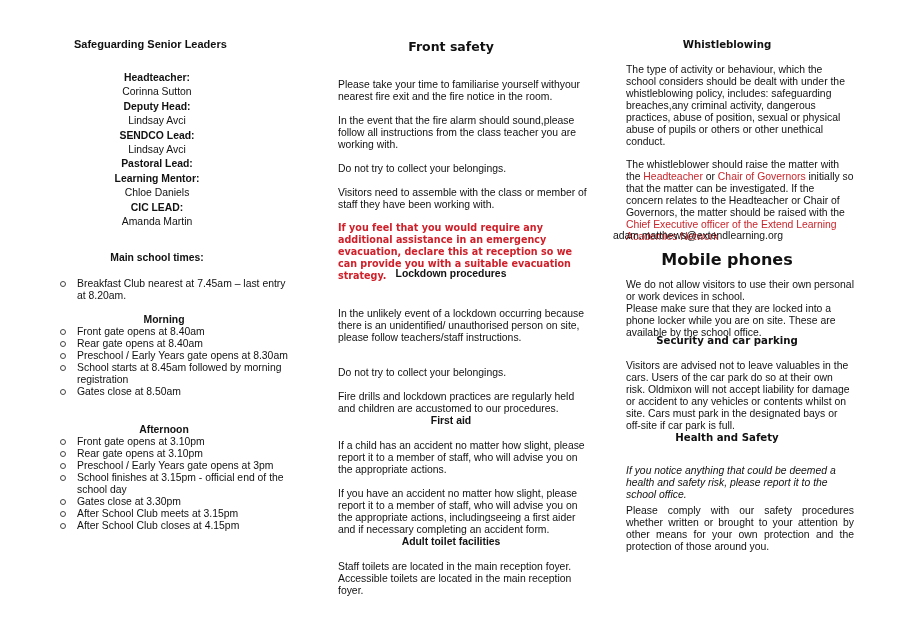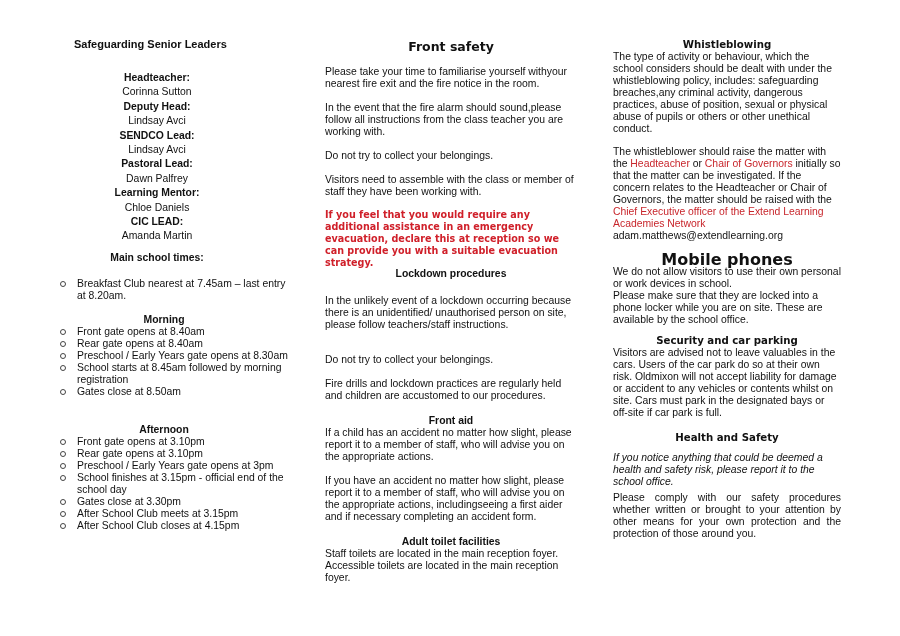--- a/index.html
+++ b/index.html
@@ -7,21 +7,21 @@
     body { font-family: "Liberation Sans", sans-serif; color: #111111; font-size: 10.4px; line-height: 12px; position: relative; }
     .col { position: absolute; top: 0; }
     .col1 { left: 52px; width: 248px; }
     .col2 { left: 325px; width: 252px; }
     .col3 { left: 613px; width: 228px; }
     .center { text-align: center; }
     .b { font-weight: bold; }
     .heavy { font-family: "DejaVu Sans", sans-serif; font-weight: bold; }
     .red { color: #d0202a; }
     .dark-red { color: #c8262c; }
-    p { margin: 0; }
+    p { margin: 13px; }
     .abs { position: absolute; }
     ul.bullets { list-style: none; }
     ul.bullets li { position: relative; padding-left: 25px; }
     ul.bullets li::before {
       content: ""; position: absolute; left: 8px; top: 3px;
       width: 4px; height: 4px; border: 1px solid #444; border-radius: 50%;
     }
     .justify { text-align: justify; }
   </style>
 </head>
@@ -31,21 +31,20 @@
   <div class="abs b" style="top:38px; left:22px; width:220px; font-size:11px;">Safeguarding Senior Leaders</div>
 
   <div class="abs center" style="top:71px; left:0; width:210px; line-height:14.4px;">
     <div class="b">Headteacher:</div>
     <div>Corinna Sutton</div>
     <div class="b">Deputy Head:</div>
     <div>Lindsay Avci</div>
     <div class="b">SENDCO Lead:</div>
     <div>Lindsay Avci</div>
     <div class="b">Pastoral Lead:</div>
-    <div>Dawn Palfrey</div>
     <div class="b">Learning Mentor:</div>
     <div>Chloe Daniels</div>
     <div class="b">CIC LEAD:</div>
     <div>Amanda Martin</div>
   </div>
 
   <div class="abs b center" style="top:252px; left:0; width:210px;">Main school times:</div>
 
   <ul class="bullets abs" style="top:278px; left:0; width:240px;">
     <li>Breakfast Club nearest at 7.45am – last entry at 8.20am.</li>
@@ -79,21 +78,21 @@
   <p class="abs" style="top:102px; left:0; width:252px;">In the event that the fire alarm should sound,please follow all instructions from the class teacher you are working with.</p>
   <p class="abs" style="top:150px; left:0; width:252px;">Do not try to collect your belongings.</p>
   <p class="abs" style="top:174px; left:0; width:252px;">Visitors need to assemble with the class or member of staff they have been working with.</p>
   <p class="abs heavy red" style="top:209px; left:0; width:252px; font-size:9.6px; line-height:12px;">If you feel that you would require any additional assistance in an emergency evacuation, declare this at reception so we can provide you with a suitable evacuation strategy.</p>
 
   <div class="abs b center" style="top:268px; left:0; width:252px;">Lockdown procedures</div>
   <p class="abs" style="top:295px; left:0; width:252px;">In the unlikely event of a lockdown occurring because there is an unidentified/ unauthorised person on site, please follow teachers/staff instructions.</p>
   <p class="abs" style="top:354px; left:0; width:252px;">Do not try to collect your belongings.</p>
   <p class="abs" style="top:378px; left:0; width:252px;">Fire drills and lockdown practices are regularly held and children are accustomed to our procedures.</p>
 
-  <div class="abs b center" style="top:415px; left:0; width:252px;">Front aid</div>
+  <div class="abs b center" style="top:415px; left:0; width:252px;">First aid</div>
   <p class="abs" style="top:427px; left:0; width:252px;">If a child has an accident no matter how slight, please report it to a member of staff, who will advise you on the appropriate actions.</p>
   <p class="abs" style="top:475px; left:0; width:252px;">If you have an accident no matter how slight, please report it to a member of staff, who will advise you on the appropriate actions, includingseeing a first aider and if necessary completing an accident form.</p>
 
   <div class="abs b center" style="top:536px; left:0; width:252px;">Adult toilet facilities</div>
   <p class="abs" style="top:548px; left:0; width:252px;">Staff toilets are located in the main reception foyer.</p>
   <p class="abs" style="top:560px; left:0; width:252px;">Accessible toilets are located in the main reception foyer.</p>
 </div>
 
 <div class="col col3">
   <div class="abs heavy center" style="top:39px; left:0; width:228px; font-size:10.2px;">Whistleblowing</div>

